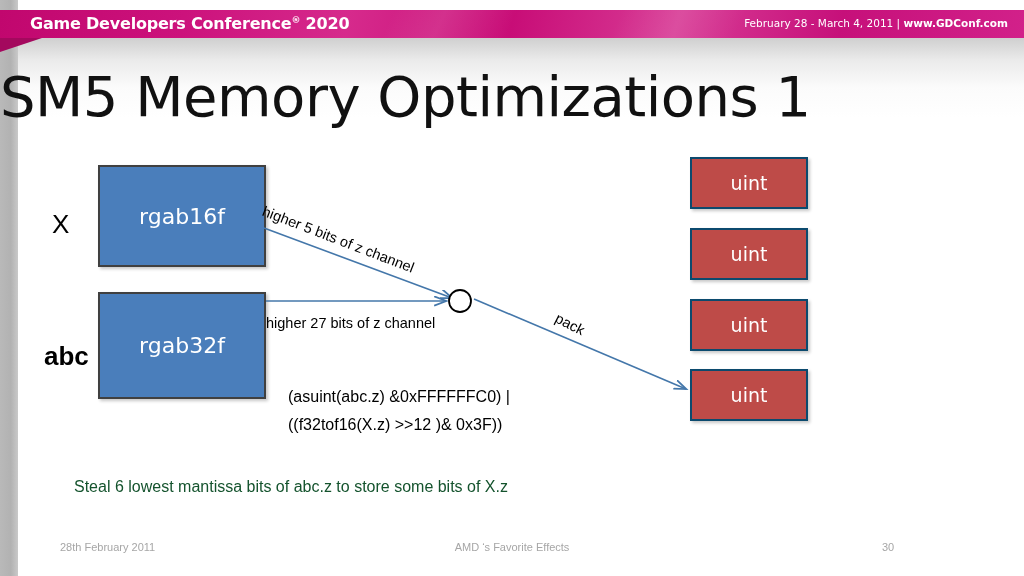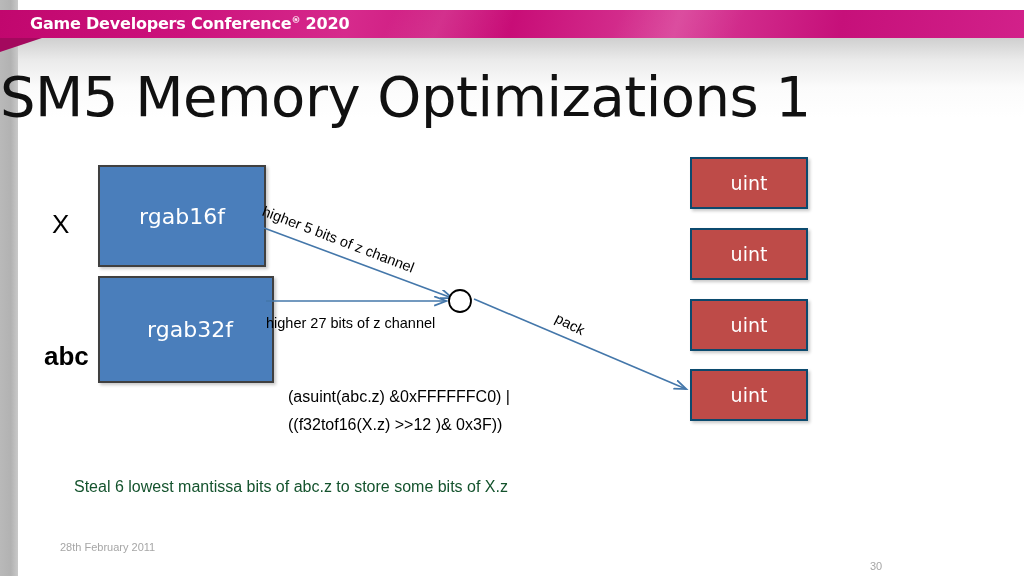--- a/index.html
+++ b/index.html
@@ -161,21 +161,21 @@
   
   .footer-item {
     position: absolute;
     top: 541px;
     font-size: 11px;
     color: #a6a6a6;
     font-family: Liberation Sans, sans-serif;
   }
   .footer-left   { left: 60px; }
   .footer-center { left: 0; width: 1024px; text-align: center; }
-  .footer-right  { left: 0; width: 816px; text-align: center; padding-left: 870px; box-sizing: border-box; margin-top: 19px; }
+  .footer-right  { left: 12px; width: 816px; text-align: center; padding-left: 870px; box-sizing: border-box; }
 
   svg.overlay {
     position: absolute;
     left: 0; top: 0;
     width: 1024px; height: 576px;
     pointer-events: none;
   }
 </style>
 </head>
 <body>
@@ -185,30 +185,31 @@
   <div class="left-strip"></div>
 
   <div class="header-wash"></div>
 
   <div class="header-band"></div>
   <div class="header-notch"></div>
 
   <div class="header-title"><span>Game Developers Conference</span><span class="reg">®</span>
     <span>2020</span></div>
 
+  <div class="header-right"><span>February 28 - March 4, 2011 | </span><b>www.GDConf.com</b></div>
 
   <div class="slide-title">SM5 Memory Optimizations 1</div>
 
   <div class="side-label" style="left:52px; top:209px;">X</div>
   <div class="blue-box" style="left:98px; top:165px; width:164px; height:98px;">
     <span>rgab16f</span>
   </div>
 
   <div class="side-label" style="left:44px; top:341px;font-weight:bold;">abc</div>
-  <div class="blue-box" style="left:98px; top:276px; width:164px; height:103px;padding-left:8px;">
+  <div class="blue-box" style="left:98px; top:292px; width:164px; height:103px;">
     <span>rgab32f</span>
   </div>
 
   <div class="red-box" style="left:690px; top:157px; width:114px; height:48px;">
     <span>uint</span>
   </div>
   <div class="red-box" style="left:690px; top:228px; width:114px; height:48px;">
     <span>uint</span>
   </div>
   <div class="red-box" style="left:690px; top:299px; width:114px; height:48px;">
@@ -237,15 +238,16 @@
   <div class="arrow-label rot-22" style="left:266px; top:203px;">higher 5 bits of z channel</div>
   <div class="arrow-label" style="left:266px; top:315px;">higher 27 bits of z channel</div>
   <div class="arrow-label rot-28" style="left:560px; top:310px;">pack</div>
 
   <div class="code-text"><span>(asuint(abc.z) &amp;0xFFFFFFC0) |</span>
 <span>((f32tof16(X.z) &gt;&gt;12 )&amp; 0x3F))</span></div>
 
   <div class="red-caption">Steal 6 lowest mantissa bits of abc.z to store some bits of X.z</div>
 
   <div class="footer-item footer-left">28th February 2011</div>
+  <div class="footer-item footer-center">AMD ‘s Favorite Effects</div>
   <div class="footer-item footer-right">30</div>
 
 </div>
 
 </body></html>

